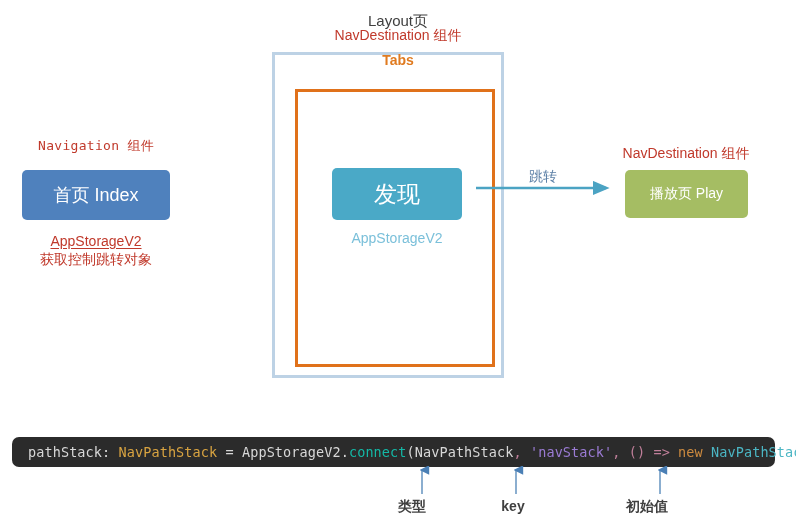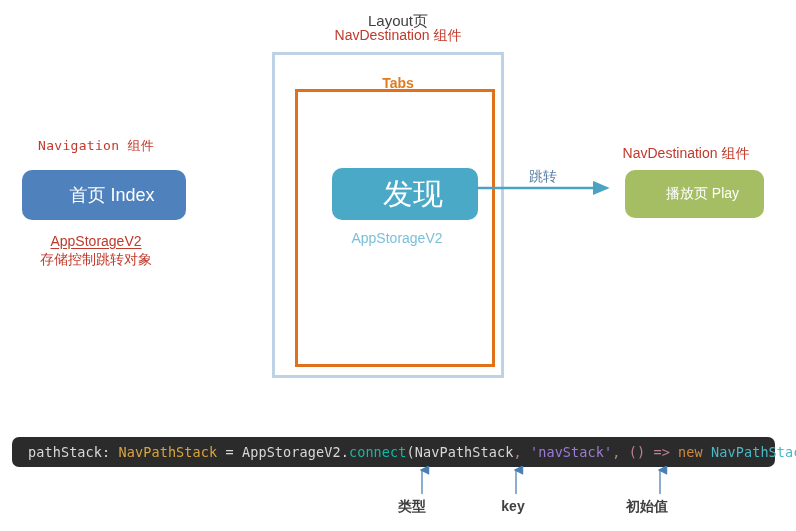--- a/index.html
+++ b/index.html
@@ -42,54 +42,53 @@
 
   
   #layout-box {
     left: 272px; top: 52px;
     width: 232px; height: 326px;
     border: 3px solid #bdd2e5;
     background: #ffffff;
     box-sizing: border-box;
   }
   #tabs-label {
-    left: 398px; top: 75px;
+    left: 398px; top: 52px;
     font-size: 14px;
     font-weight: bold;
     color: #e07b20;
   }
   #tabs-box {
     left: 295px; top: 89px;
     width: 200px; height: 278px;
     border: 3px solid #e0711a;
     background: #ffffff;
     box-sizing: border-box;
   }
 
   
   .node {
     display: flex;
     align-items: center;
     justify-content: center;
-    border-radius: 10px;
+    border-radius: 5px;
     color: #ffffff;
     white-space: nowrap;
-    padding-left: 16px;
   }
   #index-node {
     left: 22px; top: 170px;
     width: 148px; height: 50px;
     background: #4f81bd;
     font-size: 18px;
   }
   #discover-node {
     left: 332px; top: 168px;
     width: 130px; height: 52px;
     background: #4aa9c7;
-    font-size: 30px;
+    font-size: 23px;
   }
   #play-node {
     left: 625px; top: 170px;
     width: 123px; height: 48px;
     background: #a5bd63;
     font-size: 14px;
   }
 
   
   #nav-comp-label {
@@ -182,21 +181,21 @@
 <div class="abs" id="tabs-box"></div>
 
 <div class="abs lbl center-x" id="nav-comp-label">Navigation 组件</div>
 
 <div class="abs node" id="index-node">
   <span>首页 Index</span>
 </div>
 
 <div class="abs lbl center-x" id="index-caption">
   <div class="top">AppStorageV2</div>
-  <div>存储控制跳转对象</div>
+  <div>获取控制跳转对象</div>
 </div>
 
 <div class="abs node" id="discover-node">
   <span>发现</span>
 </div>
 
 <div class="abs lbl center-x" id="discover-caption">
   <div>AppStorageV2</div>
 </div>
 

